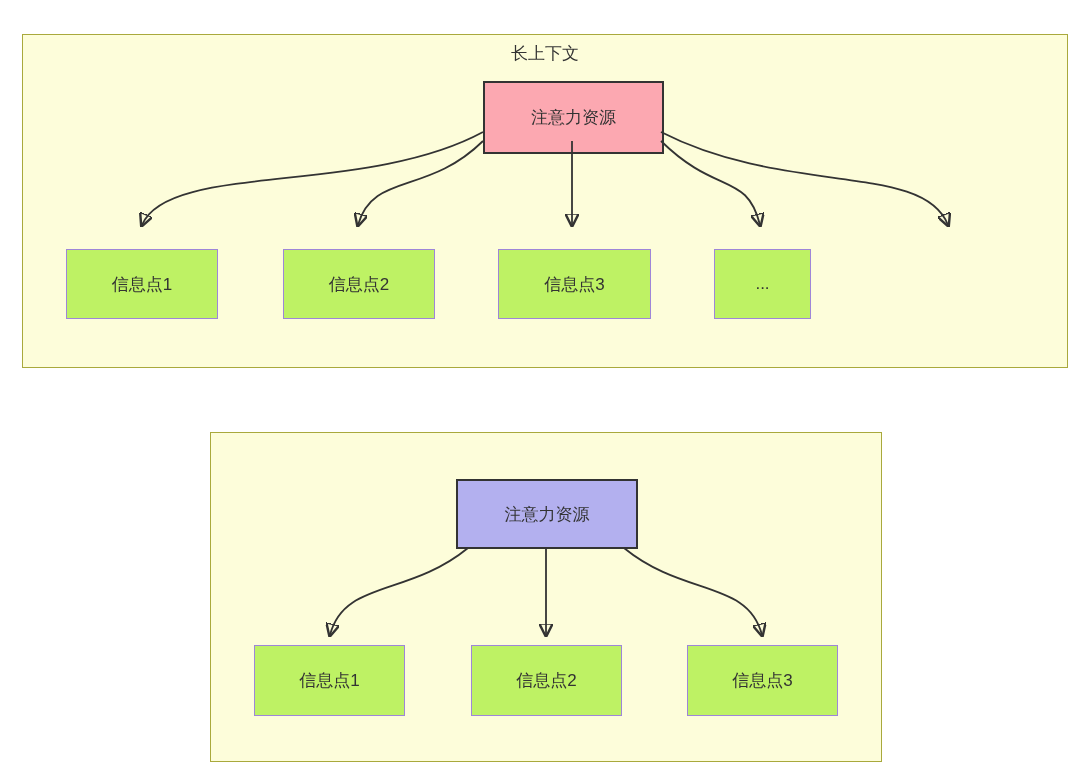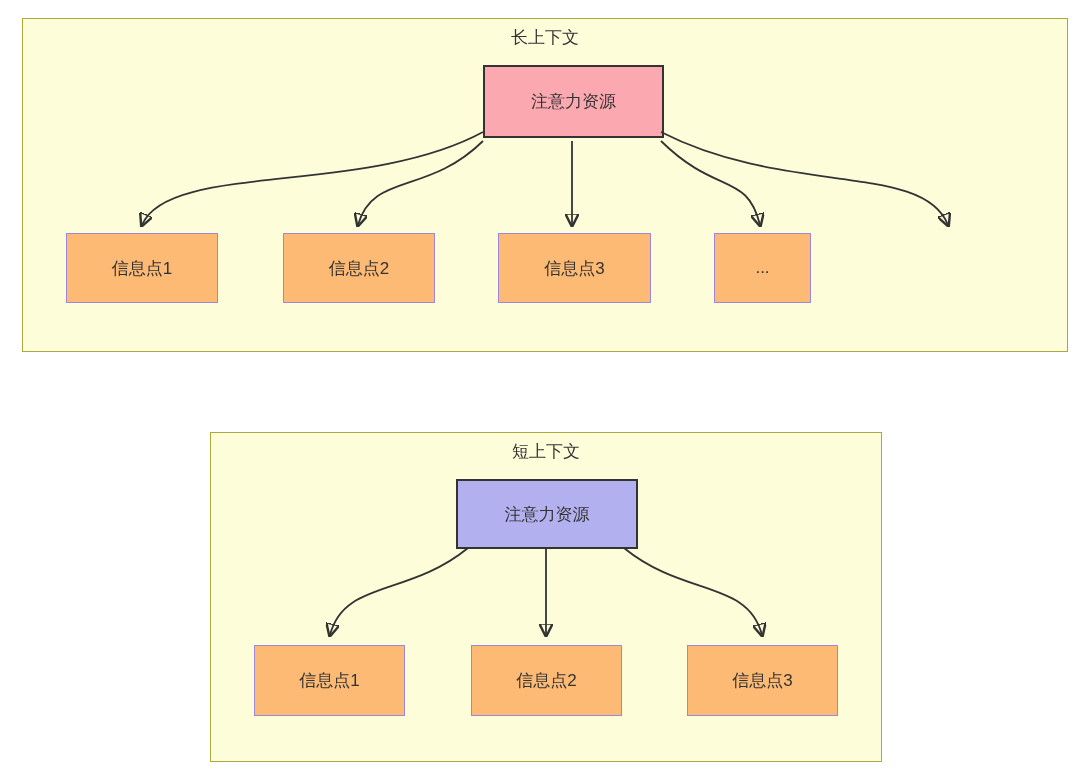--- a/index.html
+++ b/index.html
@@ -10,21 +10,21 @@
     color: #333333;
     overflow: hidden;
   }
   .stage { position: relative; width: 1080px; height: 774px; }
 
   .panel {
     position: absolute;
     background: #fdfdda;
     border: 1.5px solid #a9a93c;
   }
-  #panel-long  { left: 22px;  top: 18px;  width: 1046px; height: 334px; }
+  #panel-long  { left: 22px;  top: 34px;  width: 1046px; height: 334px; }
   #panel-short { left: 210px; top: 432px; width: 672px;  height: 330px; }
 
   .panel-title {
     position: absolute;
     top: 7px; left: 0; width: 100%;
     text-align: center;
     font-size: 17px;
     color: #333333;
   }
 
@@ -38,21 +38,21 @@
     text-align: left;
   }
 
   .root-node {
     border: 2px solid #333333;
   }
   .root-long  { background: #fca8b1; left: 460px; top: 46px; width: 181px; height: 73px; }
   .root-short { background: #b3b0ef; left: 245px; top: 46px; width: 182px; height: 70px; }
 
   .child-node {
-    background: #fdba74;
+    background: #bef264;
     border: 1.5px solid #9e86d8;
   }
   
   #long-c0 { left: 43px;  top: 214px; width: 152px; height: 70px; }
   #long-c1 { left: 260px; top: 214px; width: 152px; height: 70px; }
   #long-c2 { left: 475px; top: 214px; width: 153px; height: 70px; }
   #long-c3 { left: 691px; top: 214px; width: 97px;  height: 70px; }
   #long-c4 { left: 850px; top: 214px; width: 155px; height: 70px; }
   
   #short-c0 { left: 43px;  top: 212px; width: 151px; height: 71px; }
@@ -91,21 +91,20 @@
     </div>
     <div class="node child-node" id="long-c2">
       <span>信息点3</span>
     </div>
     <div class="node child-node" id="long-c3">
       <span>...</span>
     </div>
   </div>
 
   <div class="panel" id="panel-short">
-    <div class="panel-title">短上下文</div>
 
     <div class="node root-node root-short">
       <span>注意力资源</span>
     </div>
 
     <div class="node child-node" id="short-c0">
       <span>信息点1</span>
     </div>
     <div class="node child-node" id="short-c1">
       <span>信息点2</span>

